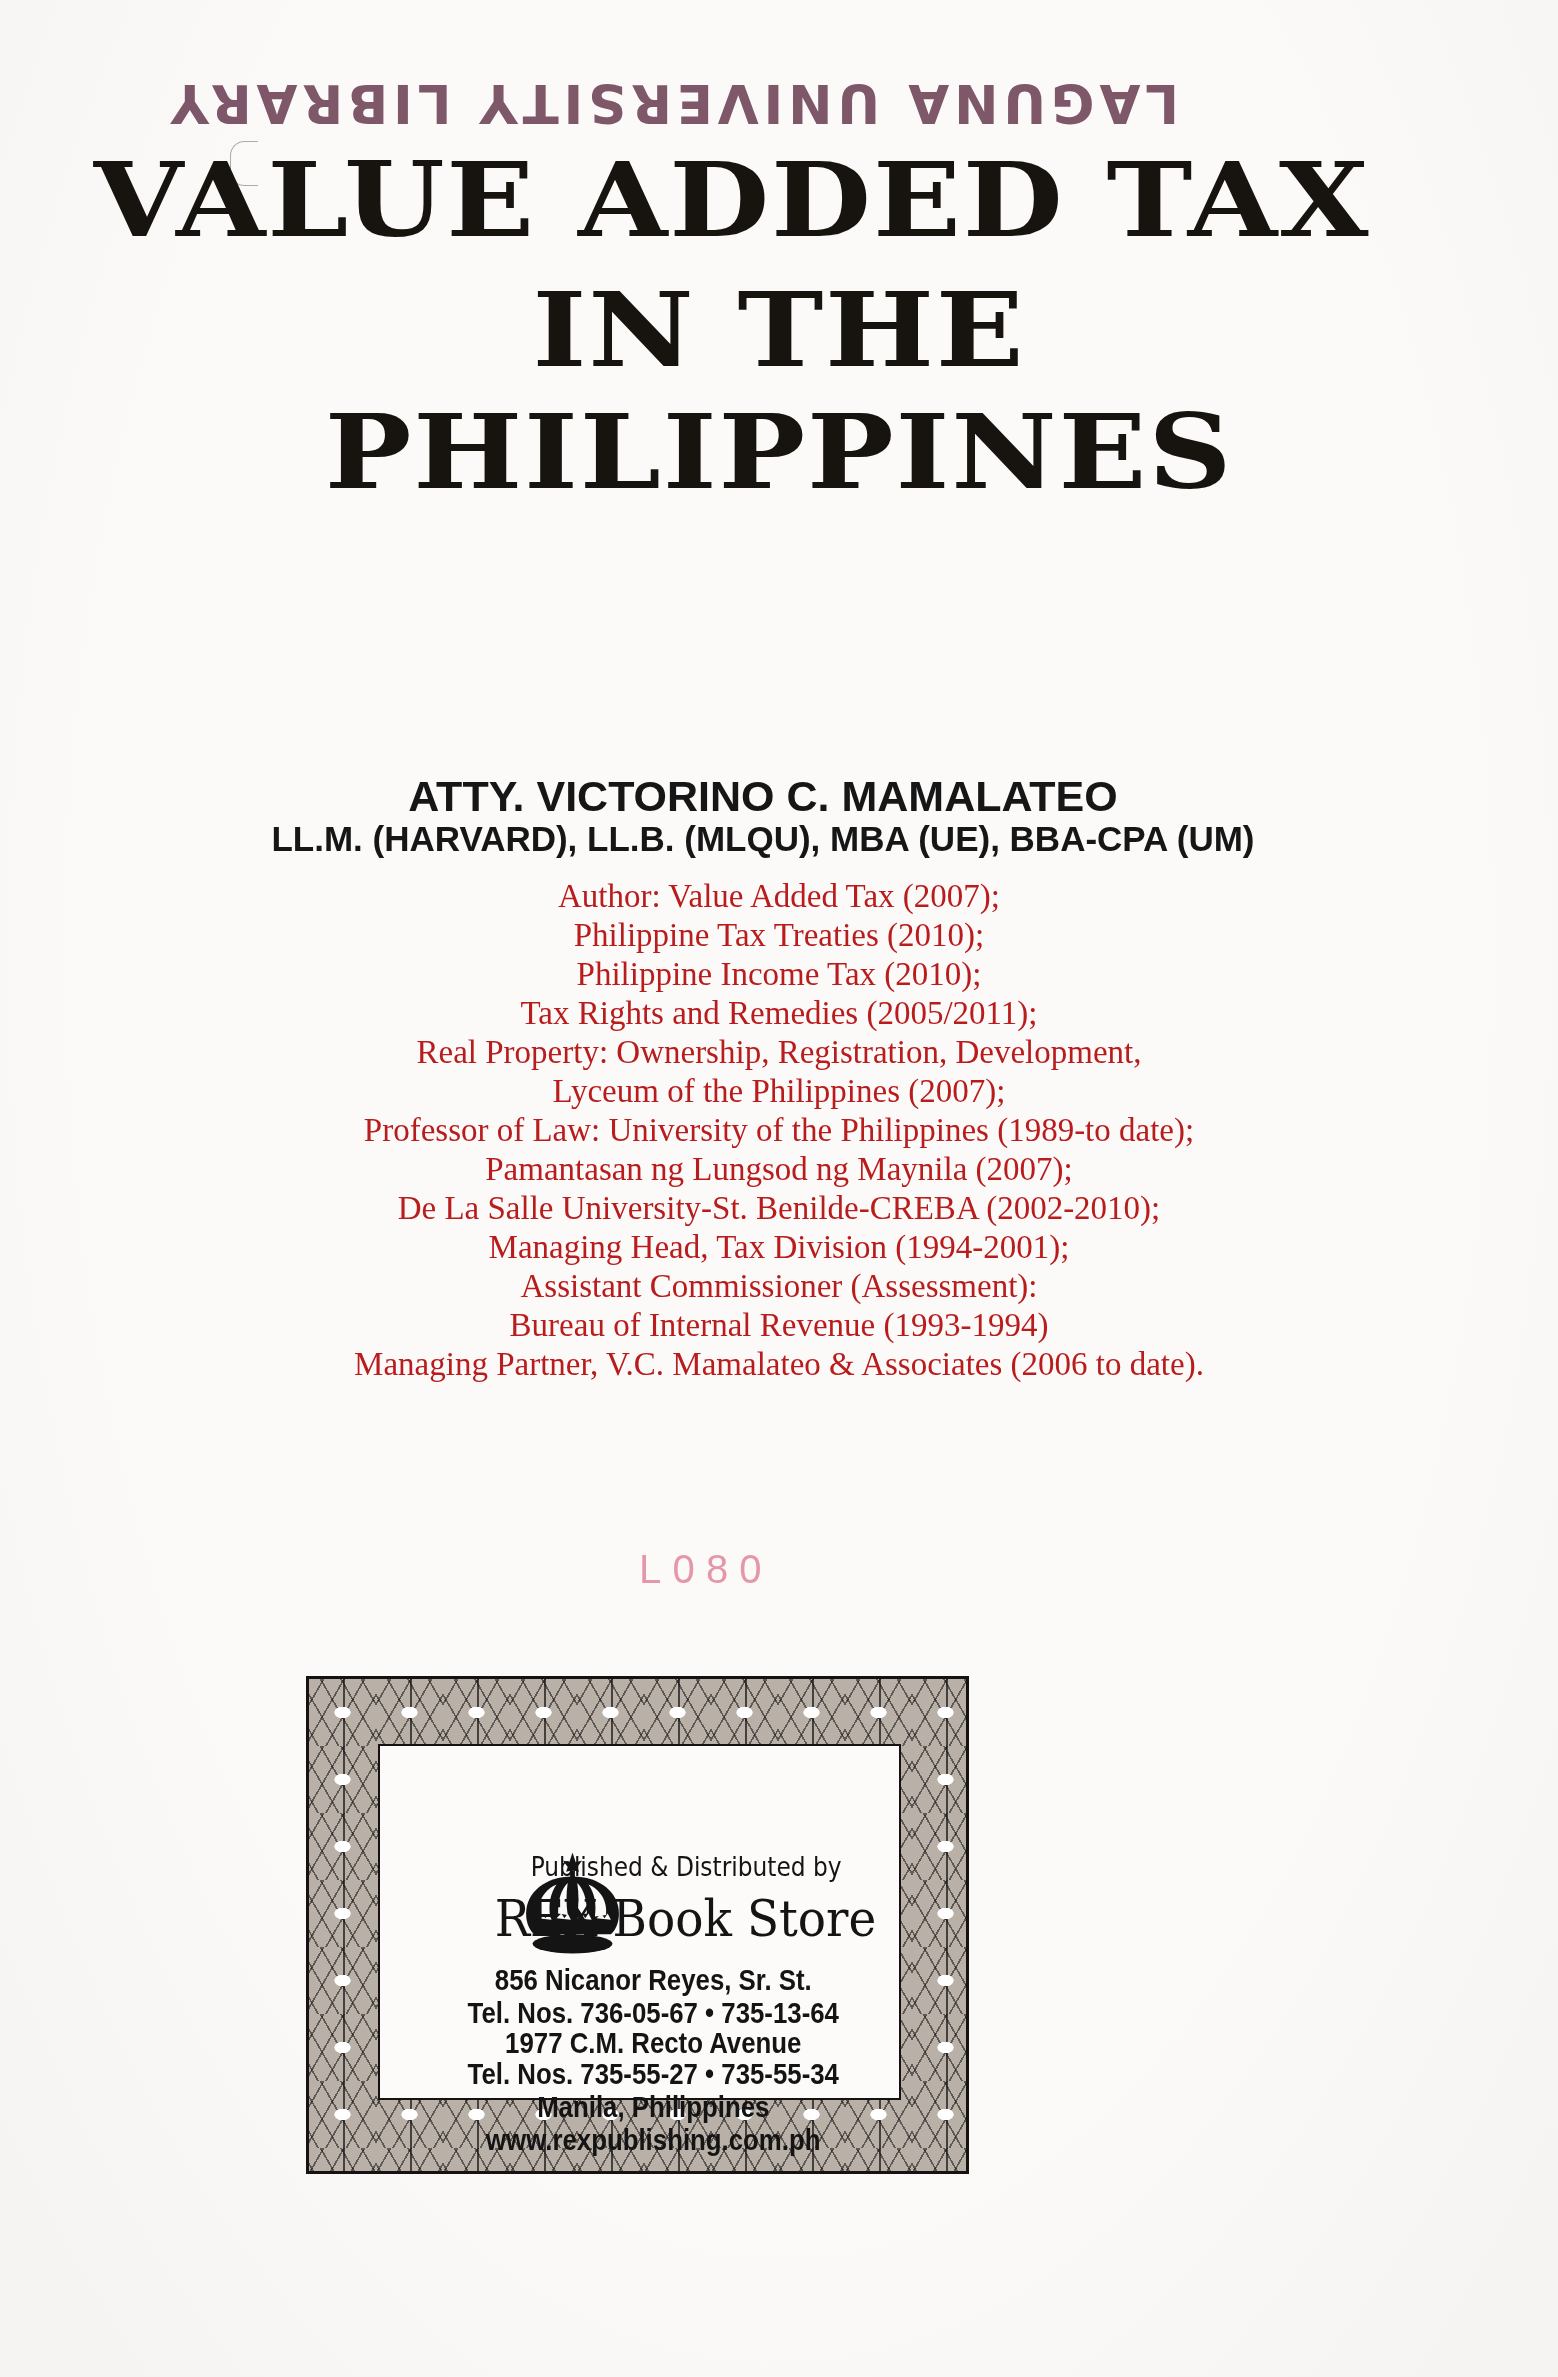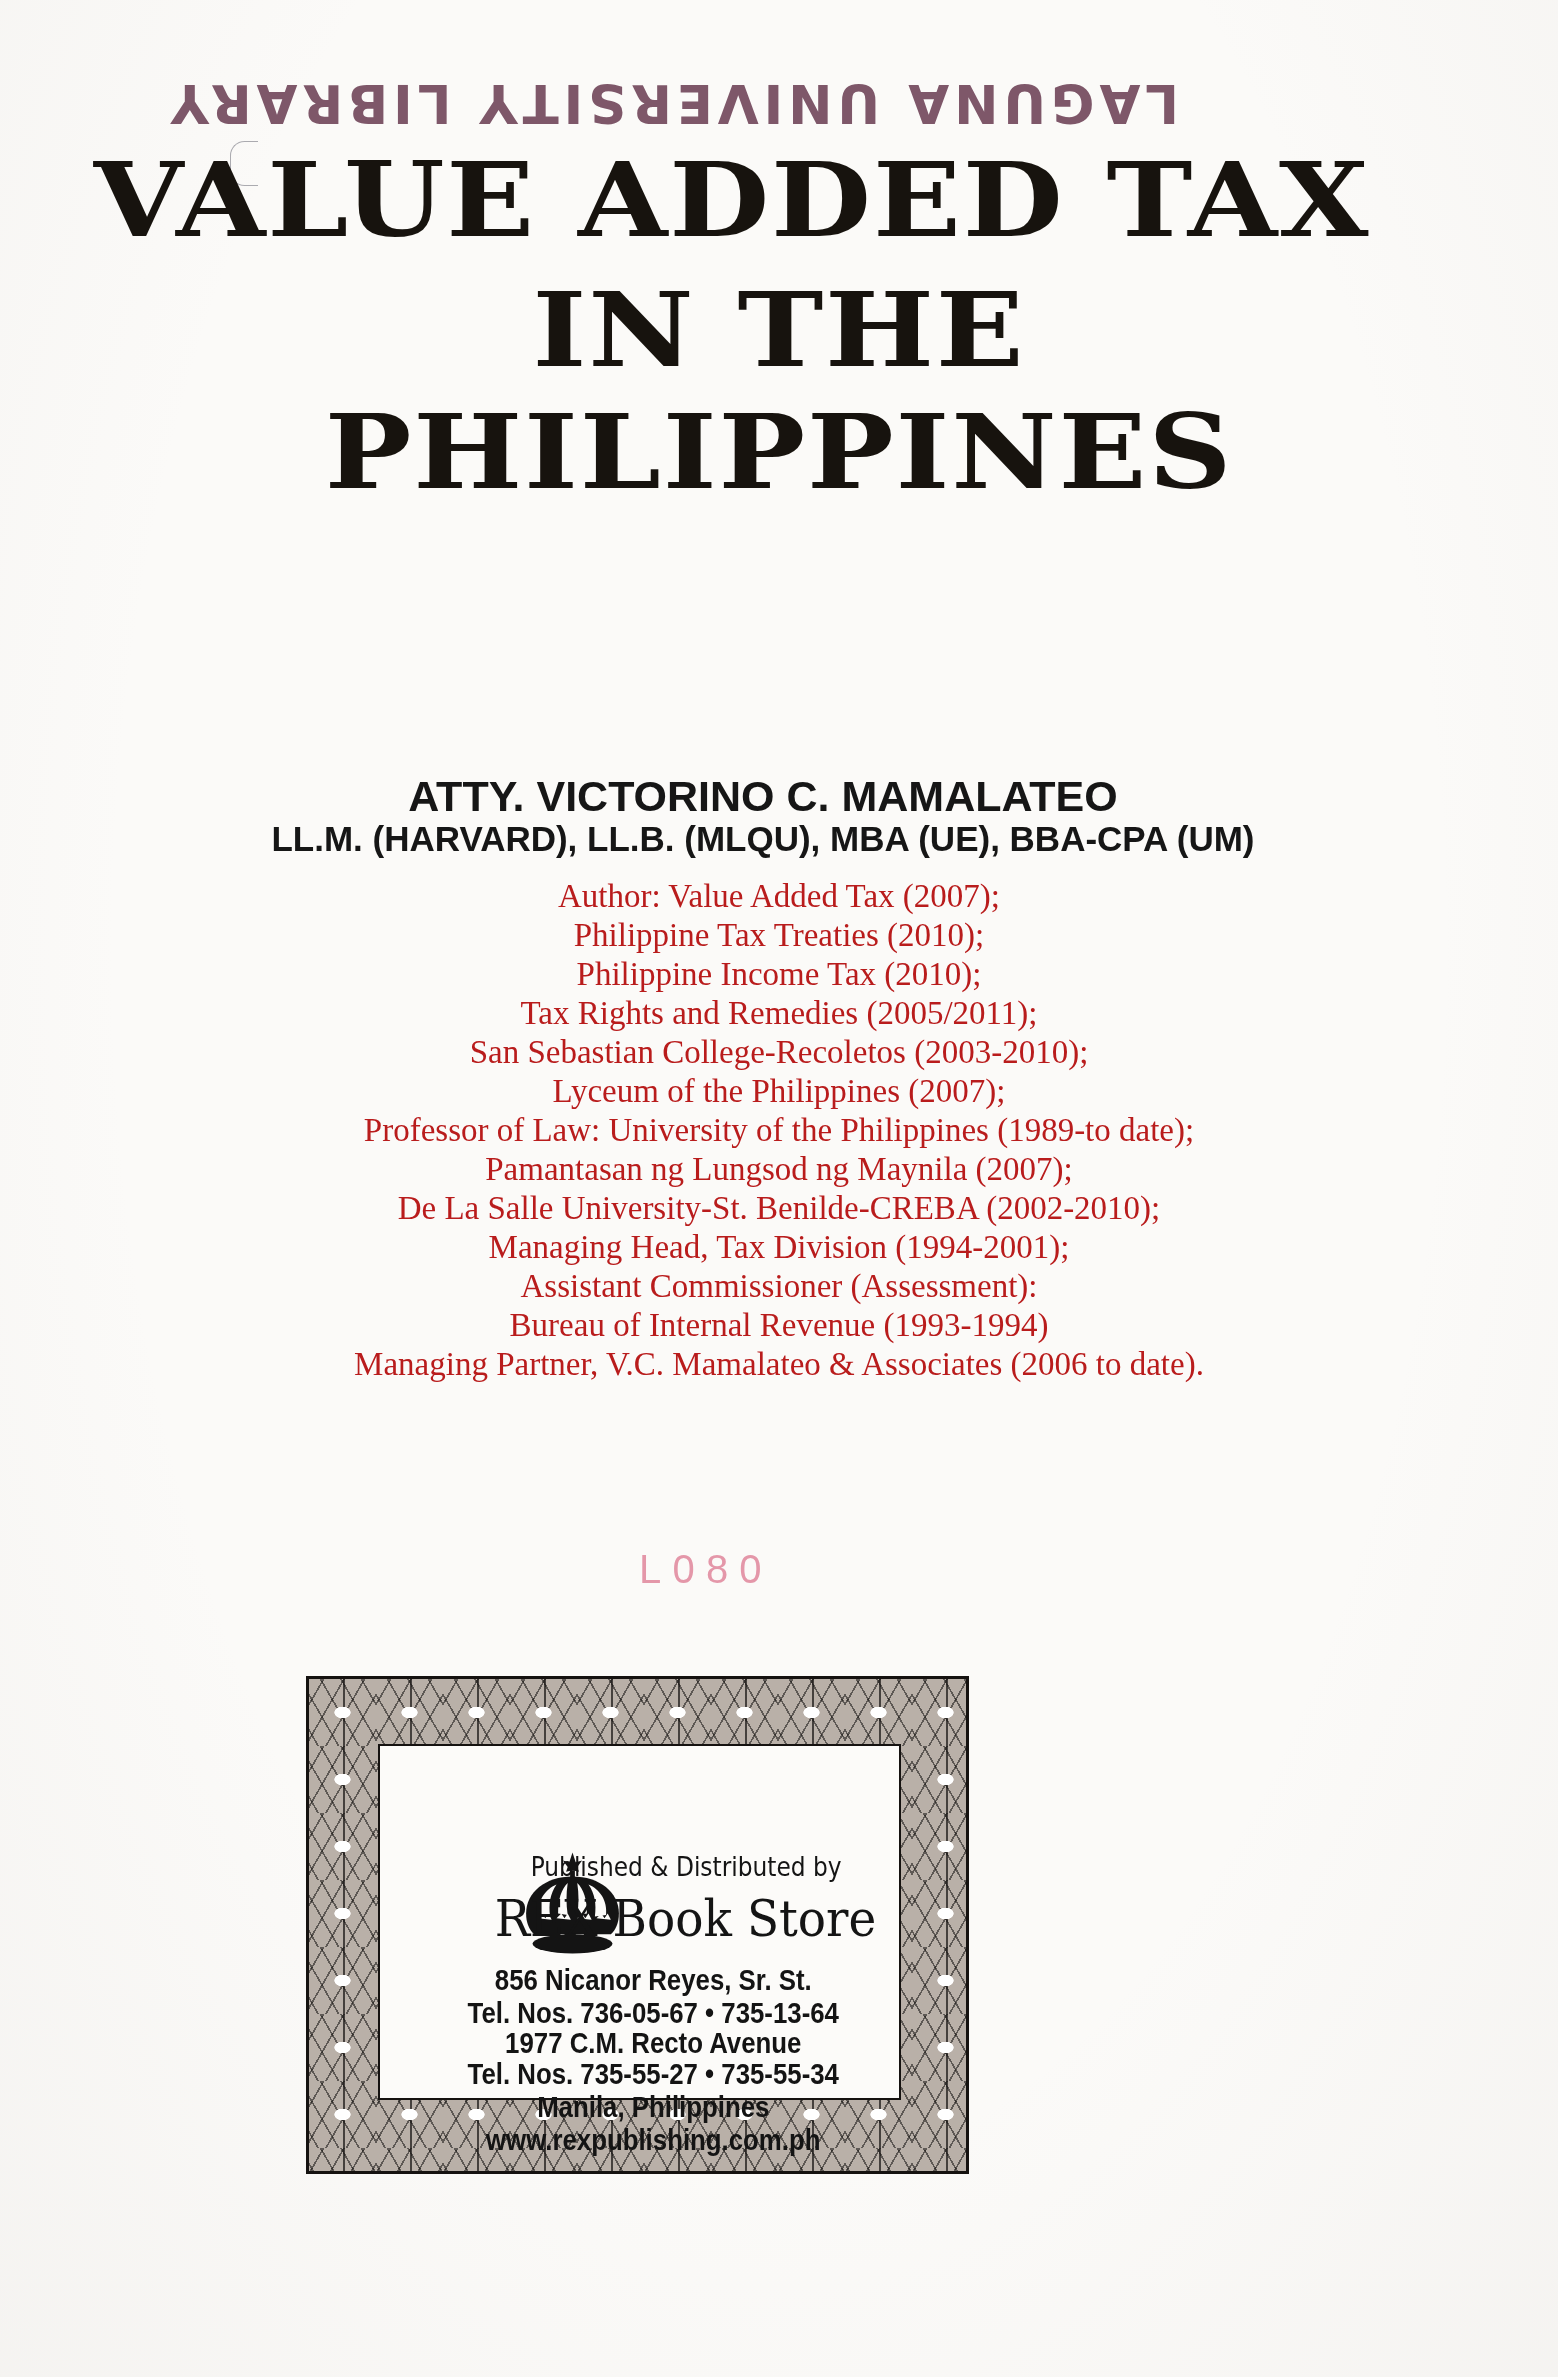--- a/index.html
+++ b/index.html
@@ -117,21 +117,21 @@
 <div class="title-line t3">PHILIPPINES</div>
 
 <div class="author-name">ATTY. VICTORINO C. MAMALATEO</div>
 <div class="author-degrees">LL.M. (HARVARD), LL.B. (MLQU), MBA (UE), BBA-CPA (UM)</div>
 
 <div class="bio">
   <span class="bio-line">Author: Value Added Tax (2007);</span>
   <span class="bio-line">Philippine Tax Treaties (2010);</span>
   <span class="bio-line">Philippine Income Tax (2010);</span>
   <span class="bio-line">Tax Rights and Remedies (2005/2011);</span>
-  <span class="bio-line">San Sebastian College-Recoletos (2003-2010);</span>
+  <span class="bio-line">Real Property: Ownership, Registration, Development,</span>
   <span class="bio-line">Lyceum of the Philippines (2007);</span>
   <span class="bio-line">Professor of Law: University of the Philippines (1989-to date);</span>
   <span class="bio-line">Pamantasan ng Lungsod ng Maynila (2007);</span>
   <span class="bio-line">De La Salle University-St. Benilde-CREBA (2002-2010);</span>
   <span class="bio-line">Managing Head, Tax Division (1994-2001);</span>
   <span class="bio-line">Assistant Commissioner (Assessment):</span>
   <span class="bio-line">Bureau of Internal Revenue (1993-1994)</span>
   <span class="bio-line">Managing Partner, V.C. Mamalateo &amp; Associates (2006 to date).</span>
 </div>
 

